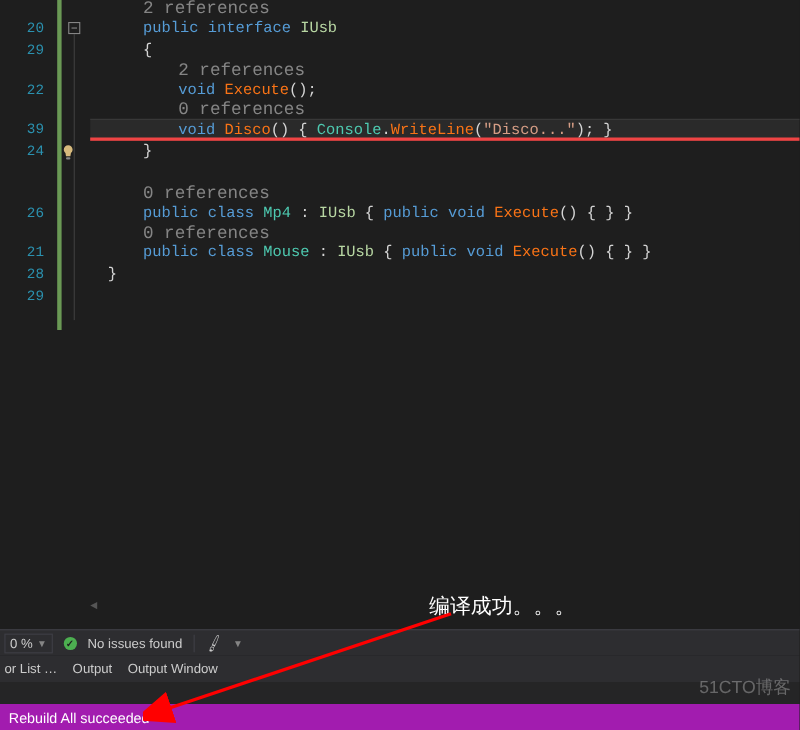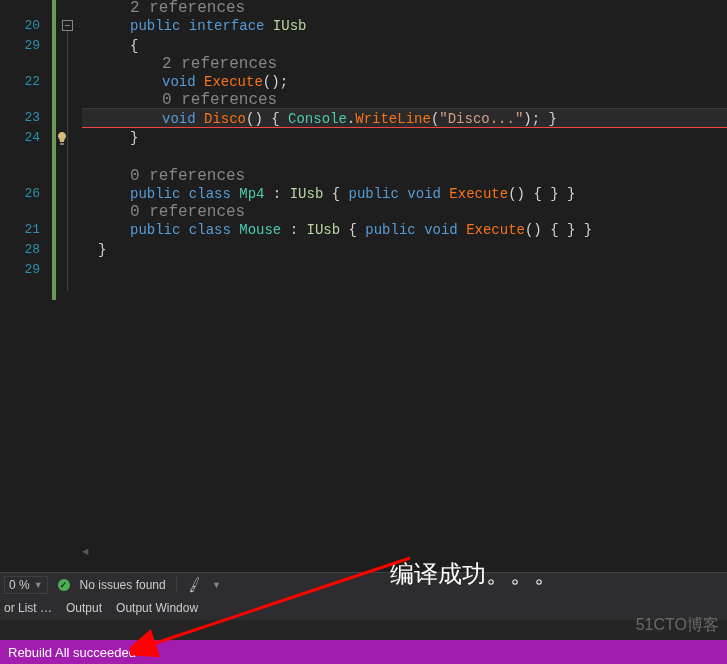--- a/index.html
+++ b/index.html
@@ -71,36 +71,36 @@
   .codelens {
     height: 16px;
     line-height: 16px;
     font-size: 16px;
     color: #858585;
     font-family: Liberation Mono, monospace;
   }
   .highlighted-line {
     background: #2a2a2a;
     border-top: 1px solid #3a3a3a;
-    border-bottom: 1px solid #ef4444;
+    border-bottom: 3px solid #ef4444;
   }
   .k-blue { color: #569cd6; }
   .k-type { color: #b8d7a3; }
   .k-class { color: #4ec9b0; }
   .k-method { color: #f97316; }
   .k-string { color: #d69d85; }
   .k-punc { color: #d4d4d4; }
 
   .annotation-text {
     position: absolute;
-    top: 558px;
+    top: 538px;
     left: 390px;
     color: #ffffff;
     font-family: 'Microsoft YaHei', sans-serif;
-    font-size: 24px;
+    font-size: 19px;
     z-index: 10;
   }
   .status-bar {
     position: absolute;
     top: 572px;
     left: 0;
     right: 0;
     height: 24px;
     background: #2d2d30;
     border-top: 1px solid #3f3f46;
@@ -185,21 +185,21 @@
 <body>
 
 <div class="editor-area">
   <div class="gutter">
     <div class="gutter-line codelens"></div>
     <div class="gutter-line">20</div>
     <div class="gutter-line">29</div>
     <div class="gutter-line codelens"></div>
     <div class="gutter-line">22</div>
     <div class="gutter-line codelens"></div>
-    <div class="gutter-line">23</div>
+    <div class="gutter-line">39</div>
     <div class="gutter-line">24</div>
     <div class="gutter-line"></div>
     <div class="gutter-line codelens"></div>
     <div class="gutter-line">26</div>
     <div class="gutter-line codelens"></div>
     <div class="gutter-line">21</div>
     <div class="gutter-line">28</div>
     <div class="gutter-line">29</div>
   </div>
 

